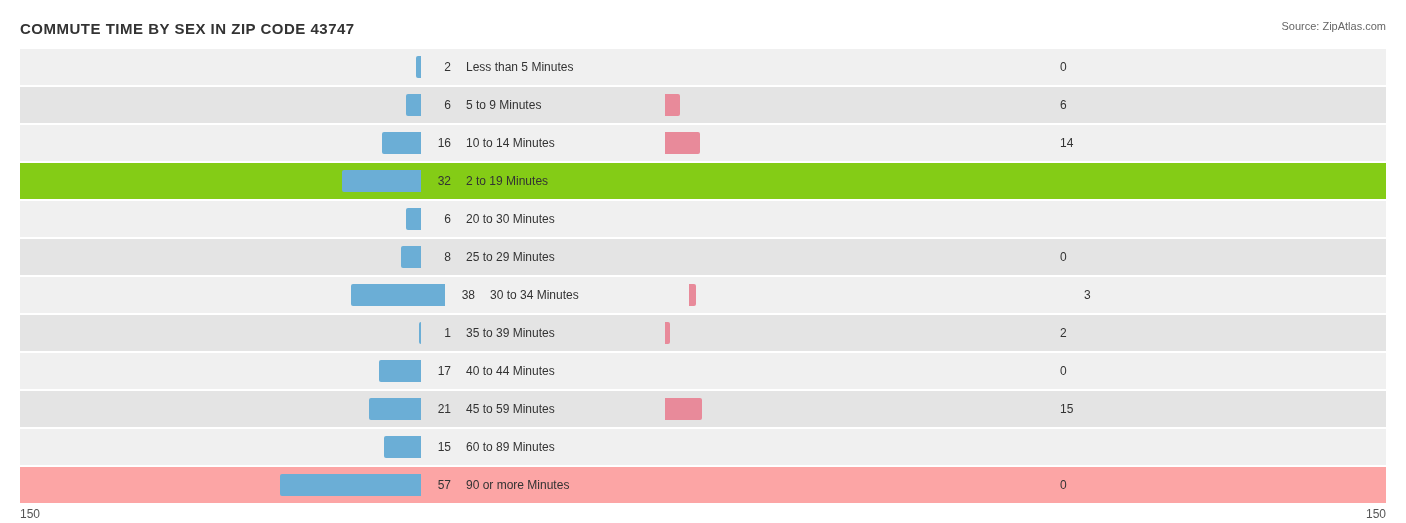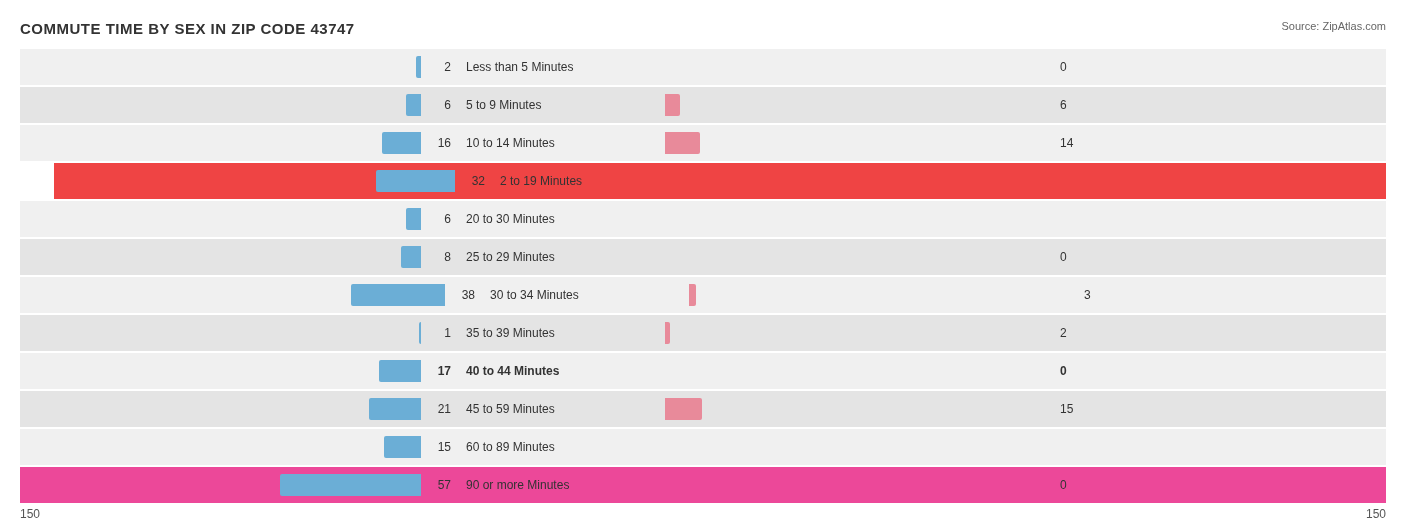--- a/index.html
+++ b/index.html
@@ -181,21 +181,21 @@
         </div>
         <div class="center-label">10 to 14 Minutes</div>
         <div class="female-side">
           <div class="female-bar-container">
             <div class="female-bar" style="width:35px; background:#e88a9a;"></div>
           </div>
           <div class="female-value">14</div>
         </div>
       </div>
     </div>
-      <div class="bar-row" style="background: #ef4444; margin-left: 34px;">
+      <div class="bar-row" style="background: #84cc16;">
       <div class="row-inner">
         <div class="male-side">
           <div class="male-bar-container">
             <div class="male-bar" style="width:79px; background:#6baed6;"></div>
           </div>
           <div class="male-value">32</div>
         </div>
         <div class="center-label">2 to 19 Minutes</div>
       </div>
     </div>
@@ -254,21 +254,21 @@
         </div>
         <div class="center-label">35 to 39 Minutes</div>
         <div class="female-side">
           <div class="female-bar-container">
             <div class="female-bar" style="width:5px; background:#e88a9a;"></div>
           </div>
           <div class="female-value">2</div>
         </div>
       </div>
     </div>
-      <div class="bar-row" style="background: rgb(240, 240, 240); font-weight: bold;">
+      <div class="bar-row" style="background: rgb(240, 240, 240);">
       <div class="row-inner">
         <div class="male-side">
           <div class="male-bar-container">
             <div class="male-bar" style="width:42px; background:#6baed6;"></div>
           </div>
           <div class="male-value">17</div>
         </div>
         <div class="center-label">40 to 44 Minutes</div>
         <div class="female-side">
           <div class="female-bar-container">
@@ -299,21 +299,21 @@
       <div class="row-inner">
         <div class="male-side">
           <div class="male-bar-container">
             <div class="male-bar" style="width:37px; background:#6baed6;"></div>
           </div>
           <div class="male-value">15</div>
         </div>
         <div class="center-label">60 to 89 Minutes</div>
       </div>
     </div>
-      <div class="bar-row" style="background: #ec4899;">
+      <div class="bar-row" style="background: #fca5a5;">
       <div class="row-inner">
         <div class="male-side">
           <div class="male-bar-container">
             <div class="male-bar" style="width:141px; background:#6baed6;"></div>
           </div>
           <div class="male-value">57</div>
         </div>
         <div class="center-label">90 or more Minutes</div>
         <div class="female-side">
           <div class="female-bar-container">

